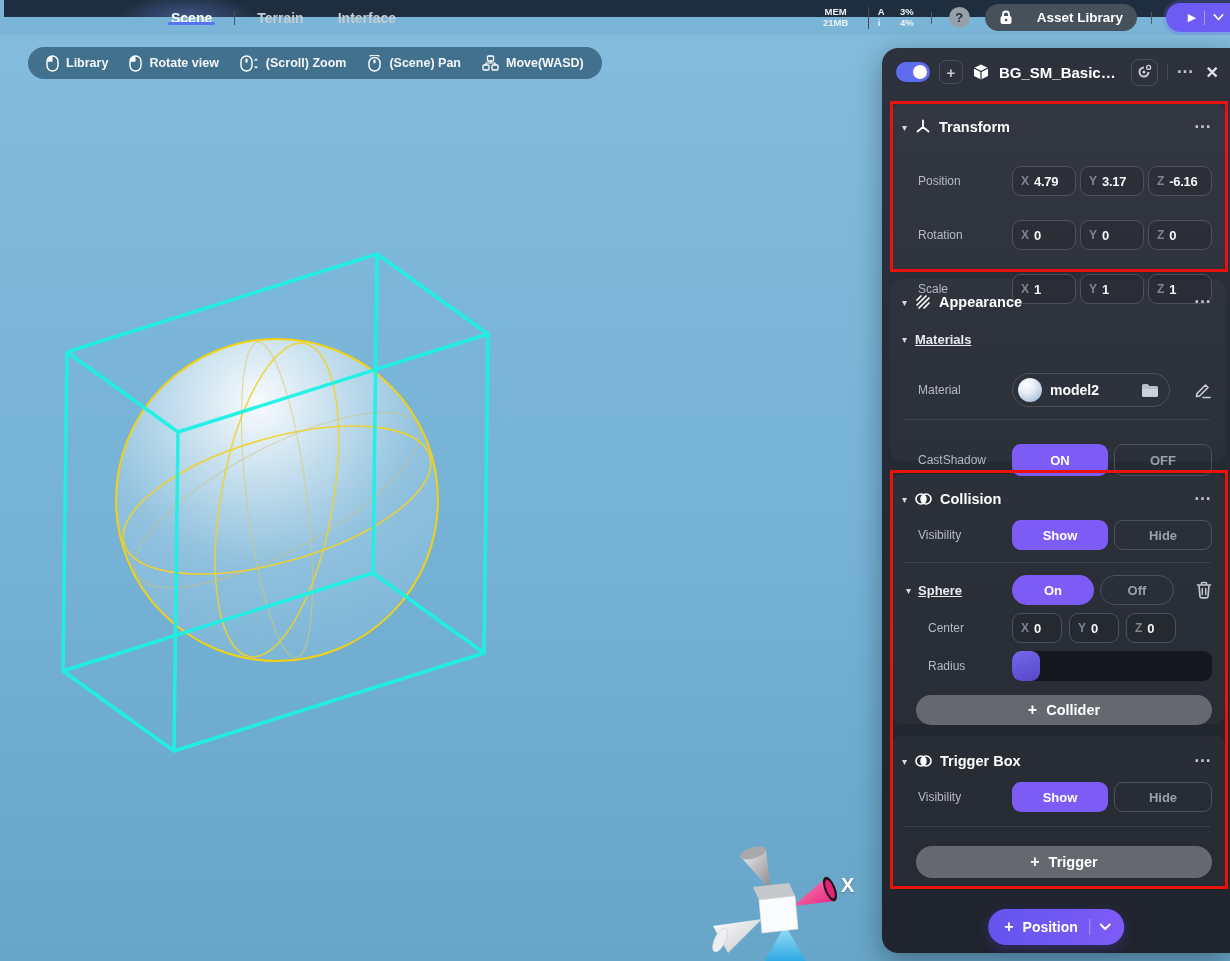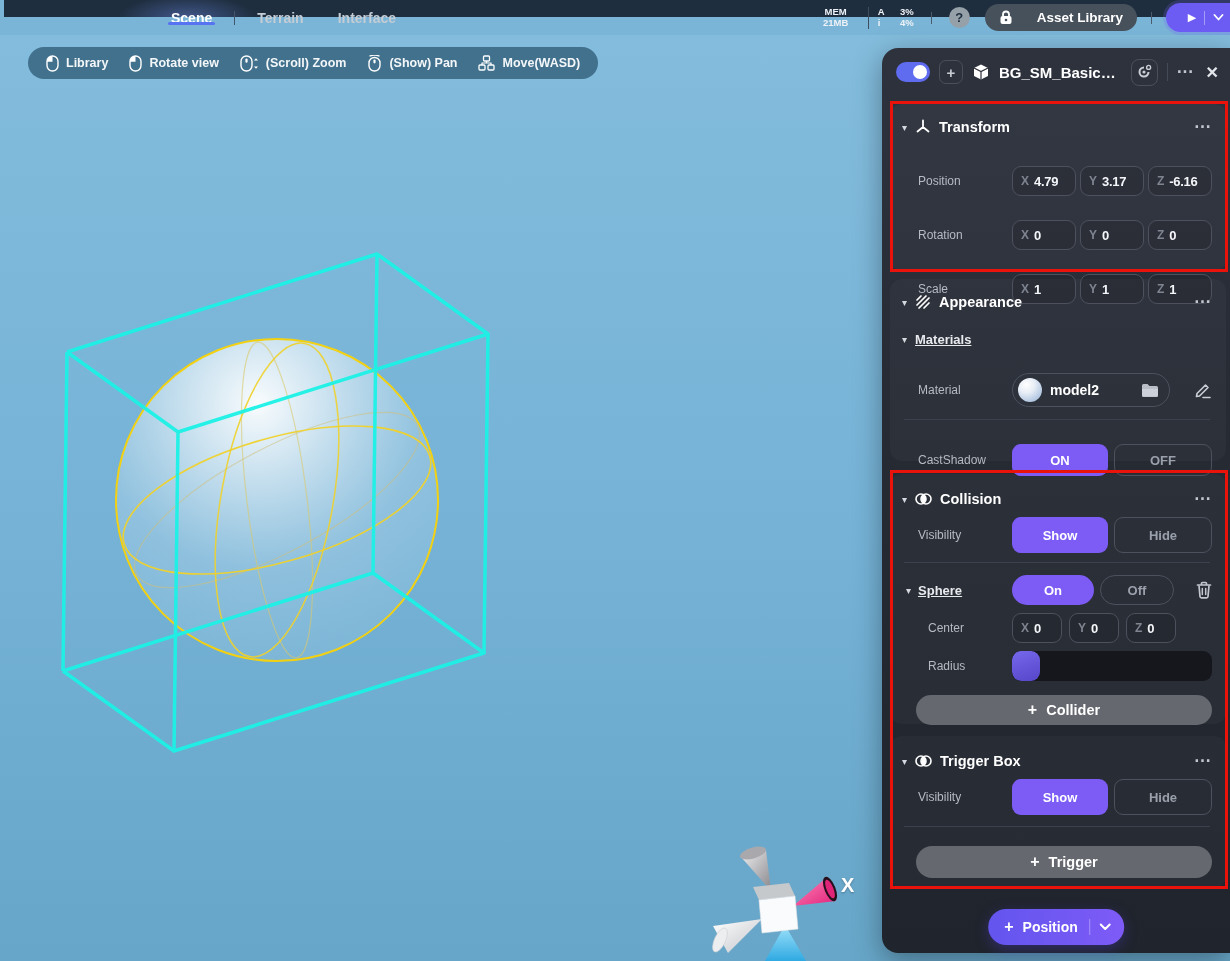--- a/index.html
+++ b/index.html
@@ -69,21 +69,21 @@
   .vfield .val{font-size:13px;font-weight:700;color:#f4f6f9;letter-spacing:-.3px;}
   .sfield{width:50px;}
   .cdiv{height:1px;background:#3c414d;margin:12px 2px 0 2px;}
   .subhd{display:flex;align-items:center;gap:8px;margin-top:12px;height:20px;}
   .subttl{font-size:13px;font-weight:700;color:#e8eaee;text-decoration:underline;}
   .matfield{flex:1;height:34px;border:1px solid #4c515d;border-radius:17px;display:flex;align-items:center;
     gap:8px;padding:0 10px 0 5px;}
   .matthumb{width:24px;height:24px;border-radius:50%;flex:none;
     background:radial-gradient(circle at 35% 28%, #ffffff 0%, #e8eef6 35%, #b9cce4 70%, #93b0d4 100%);}
   .matname{flex:1;font-size:14px;font-weight:700;color:#fff;}
-  .btn{height:36px;border-radius:9px;display:flex;align-items:center;justify-content:center;
+  .btn{height:30px;border-radius:9px;display:flex;align-items:center;justify-content:center;
     font-size:13px;font-weight:700;flex:1;}
   .btn.on{background:#7d5cf6;color:#fff;}
   .btn.ghost{border:1px solid #4c515d;color:#9aa0ab;background:transparent;}
   .pillb{height:30px;border-radius:15px;display:flex;align-items:center;justify-content:center;
     font-size:13px;font-weight:700;flex:none;}
   .slider{position:relative;width:200px;height:30px;border-radius:9px;background:#15171d;overflow:hidden;}
   .sfill{position:absolute;left:0;top:0;bottom:0;width:28px;border-radius:9px;
     background:linear-gradient(160deg,#7668ec,#5646c8);}
   .sval{position:absolute;right:46px;top:0;height:30px;display:flex;align-items:center;
     font-size:15px;font-weight:700;color:#fff;margin-top:44px;}
@@ -198,21 +198,21 @@
         <path d="M16,13.8 L18,11.4 L14,11.4 Z" fill="#fff"></path>
       </svg>
       <span>(Scroll) Zoom</span>
     </div>
     <div class="hint">
       <svg width="15" height="17" viewBox="0 0 15 17">
         <rect x="2" y="2.5" width="11" height="13.5" rx="5.5" fill="none" stroke="#fff" stroke-width="1.4"></rect>
         <rect x="6.4" y="4.4" width="2.2" height="4" rx="1.1" fill="#fff"></rect>
         <path d="M2.5,1.2 Q7.5,-1 12.5,1.2" fill="none" stroke="#fff" stroke-width="1.3"></path>
       </svg>
-      <span>(Show) Pan</span>
+      <span>(Scene) Pan</span>
     </div>
     <div class="hint">
       <svg width="17" height="16" viewBox="0 0 17 16">
         <rect x="5.5" y="1" width="6" height="5" rx="1" fill="none" stroke="#fff" stroke-width="1.3"></rect>
         <rect x="1" y="10" width="6" height="5" rx="1" fill="none" stroke="#fff" stroke-width="1.3"></rect>
         <rect x="10" y="10" width="6" height="5" rx="1" fill="none" stroke="#fff" stroke-width="1.3"></rect>
         <path d="M8.5,6 V8 M4,10 V8 H13 V10" fill="none" stroke="#fff" stroke-width="1.2"></path>
       </svg>
       <span>Move(WASD)</span>
     </div>

